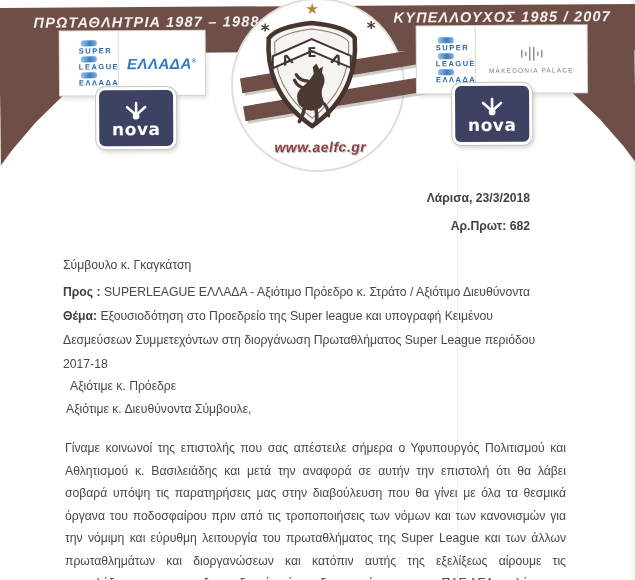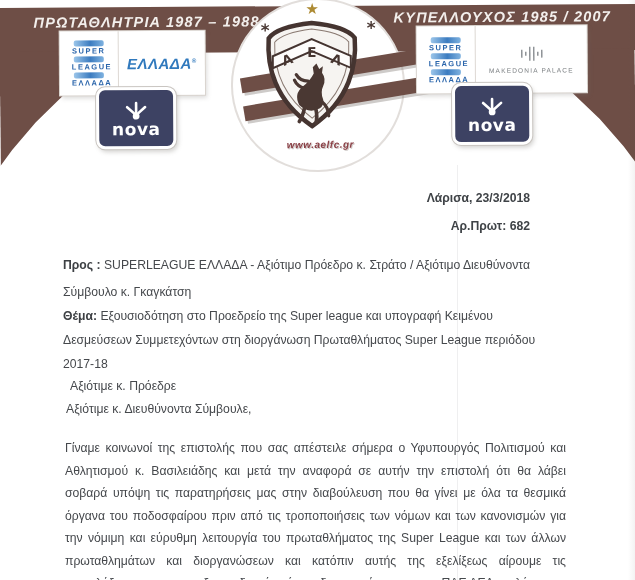--- a/index.html
+++ b/index.html
@@ -30,31 +30,31 @@
   }
   .stripe1{left:240px; top:63px;}
   .stripe2{left:243px; top:91px;}
   .crest{position:absolute; left:262px; top:20px; width:100px; height:112px;}
   .gold-star{position:absolute; left:306px; top:0px; font-size:15px; color:#ad8b33;}
   .aster{position:absolute; font-weight:bold; font-size:17px; color:#4a3934; font-family:"DejaVu Sans",sans-serif;}
   .aster-l{left:261px; top:20px;}
   .aster-r{left:367px; top:18px;}
   .website{
     position:absolute; left:240px; top:139px; width:160px; text-align:center;
-    font-weight:bold; font-style:italic; font-size:10px; color:#8a4046;
+    font-weight:bold; font-style:italic; font-size:14px; color:#8a4046;
     letter-spacing:0.5px; text-shadow:1px 1px 0 rgba(160,150,145,0.5);
   }
   
   .spbox{
     position:absolute; background:#fff; box-shadow:0 0 0 1px #d9d4cf, 2px 3px 4px rgba(120,115,110,0.25);
     display:flex; align-items:stretch;
   }
   .spbox-l{left:60px; top:30px; width:145px; height:64px;}
   .spbox-r{left:417px; top:27px; width:170px; height:67px;}
-  .sl-logo{width:58px; display:flex; flex-direction:column; justify-content:center; padding:3px 12px; box-sizing:border-box;}
+  .sl-logo{width:58px; display:flex; flex-direction:column; justify-content:center; padding:3px 19px; box-sizing:border-box;}
   .sl-stripe{height:6px; border-radius:2px; background:linear-gradient(90deg,#9cc6ea,#3c7cc0 55%,#7fb2e0); margin:1px 2px;}
   .sl-text{font-size:7.5px; font-weight:bold; letter-spacing:1.5px; color:#2a65ab; text-align:center; line-height:8px;}
   .sp-divider{width:1px; background:#ddd8d3;}
   .sp-partner{flex:1; display:flex; flex-direction:column; align-items:center; justify-content:center;}
   .souroti{font-size:15px; font-weight:bold; font-style:italic; color:#3079bd; letter-spacing:0.5px;}
   .souroti sup{font-size:6px;}
   .mak-label{font-size:6.5px; letter-spacing:1.2px; color:#7d8184; margin-top:4px; white-space:nowrap;}
   .nova{
     position:absolute; width:74px; height:56px; background:#3d4263; border-radius:9px;
     border:3px solid #ffffff; box-shadow:0 0 0 1px #c9c5c1, 2px 3px 4px rgba(120,115,110,0.3);
@@ -181,22 +181,22 @@
         <circle cx="13" cy="16" r="3.4" fill="#ffffff"></circle>
       </svg>
       <div class="nova-word">nova</div>
     </div>
   </div>
 
   <div class="txt right-block date-line">Λάρισα, 23/3/2018</div>
   <div class="txt right-block proto-line">Αρ.Πρωτ: 682</div>
 
   <div class="txt to-block">
+    <div>Σύμβουλο κ. Γκαγκάτση</div>
     <div><span class="lbl">Προς :</span><span>  SUPERLEAGUE ΕΛΛΑΔΑ  - Αξιότιμο Πρόεδρο κ. Στράτο  / Αξιότιμο Διευθύνοντα</span></div>
-    <div>Σύμβουλο κ. Γκαγκάτση</div>
   </div>
 
   <div class="txt subj-block">
     <div><span class="lbl">Θέμα:</span><span>  Εξουσιοδότηση στο  Προεδρείο  της Super league και υπογραφή Κειμένου</span></div>
     <div>Δεσμεύσεων Συμμετεχόντων στη διοργάνωση Πρωταθλήματος Super League περιόδου</div>
     <div>2017-18</div>
   </div>
 
   <div class="txt sal1">Αξιότιμε κ. Πρόεδρε</div>
   <div class="txt sal2">Αξιότιμε κ. Διευθύνοντα Σύμβουλε,</div>

